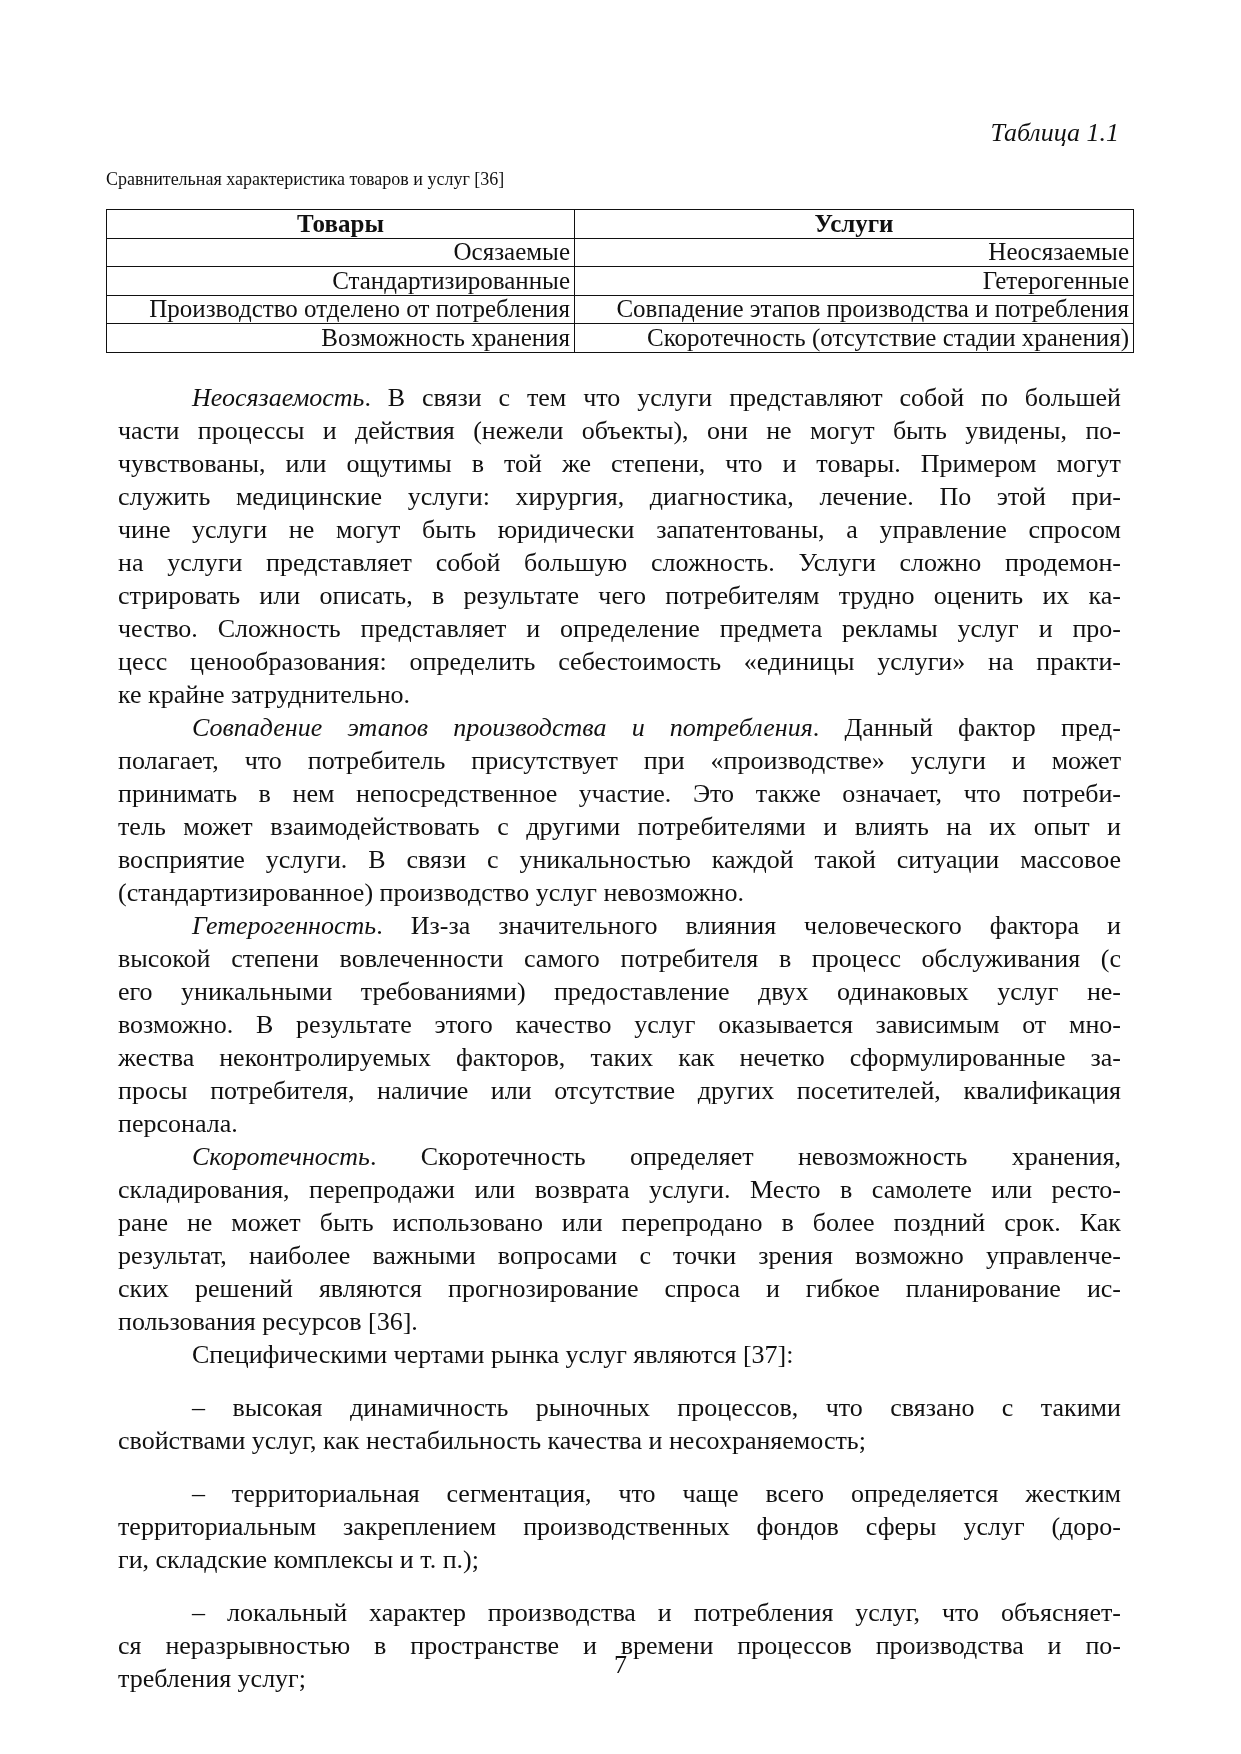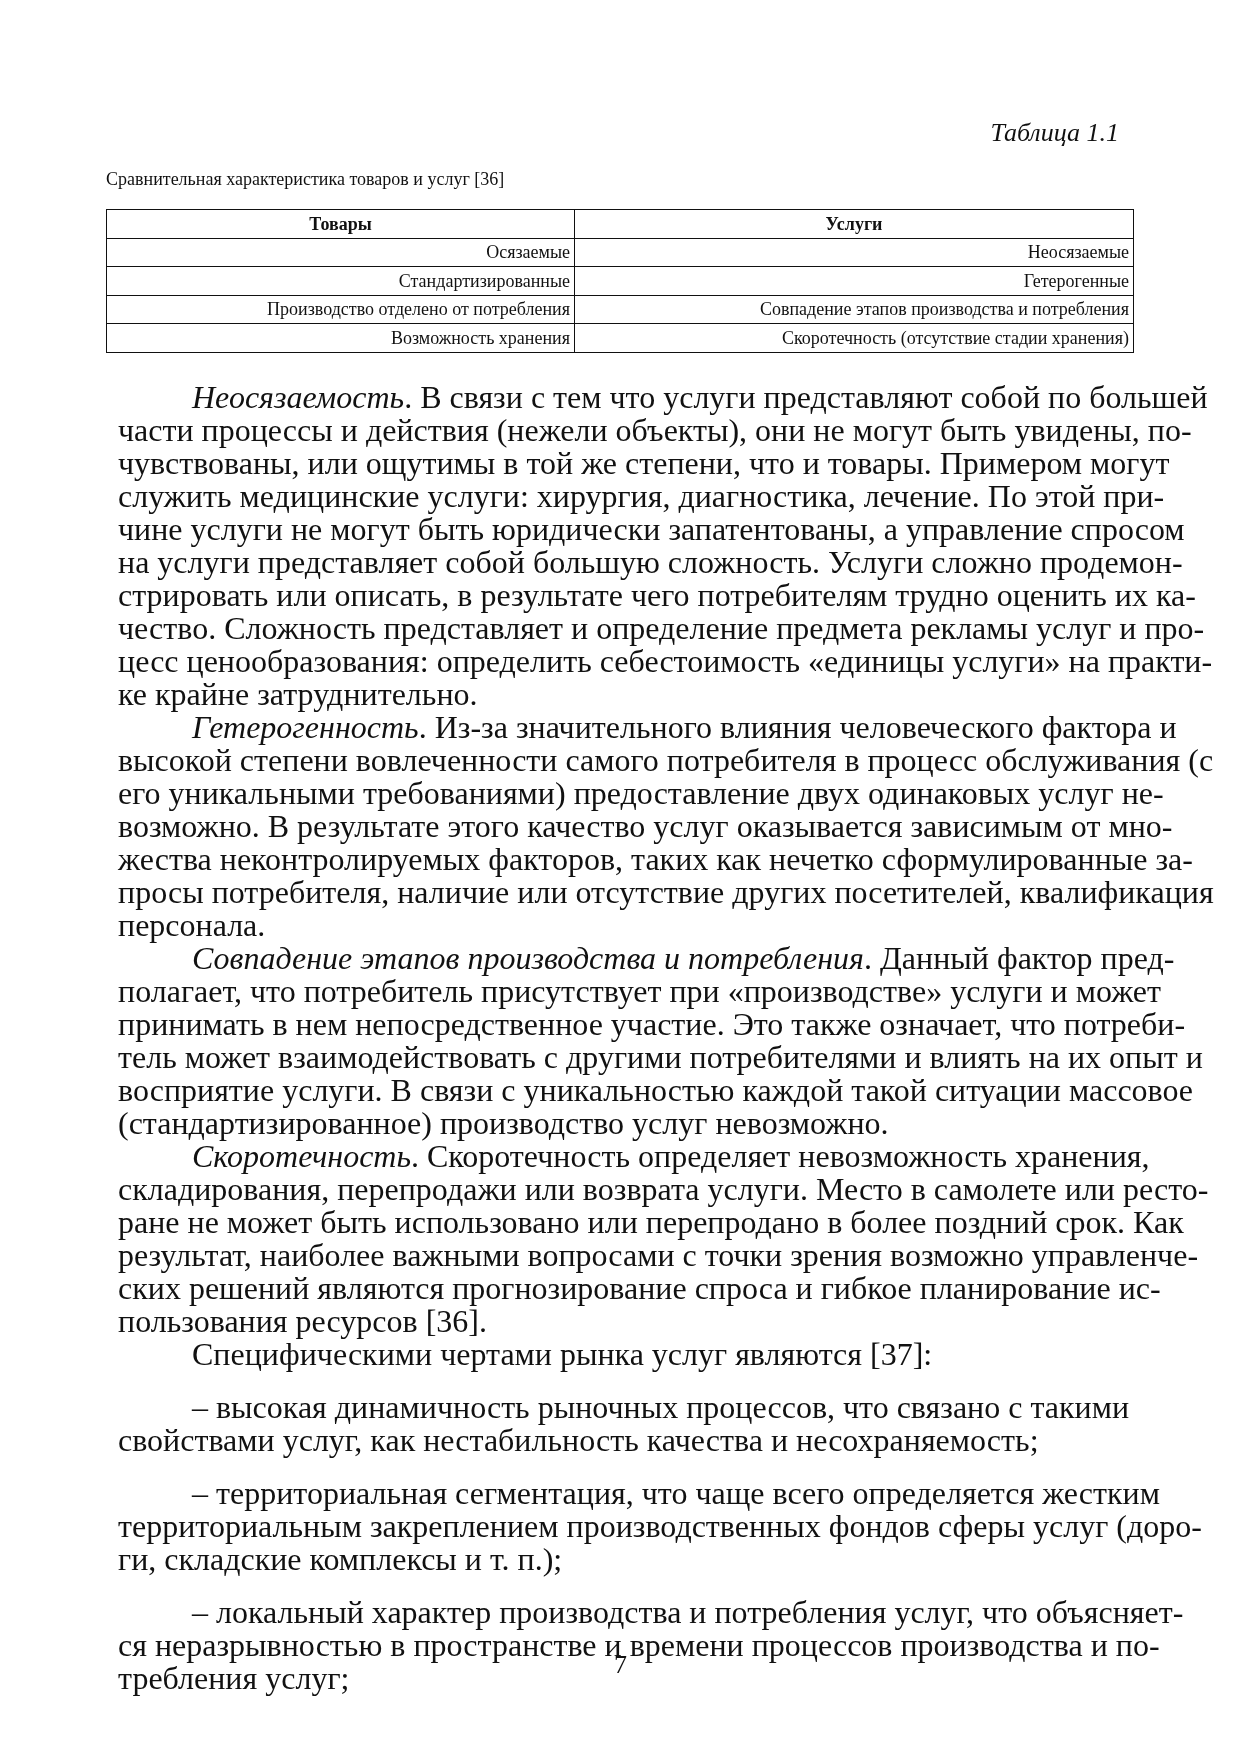--- a/index.html
+++ b/index.html
@@ -11,31 +11,31 @@
       position: absolute; top: 118px; right: 122px;
       font-size: 26px; font-style: italic; line-height: 30px;
     }
     .table-caption {
       position: absolute; top: 164px; left: 106px; width: 1027px;
       text-align: left; font-size: 18px; line-height: 30px;
     }
     table.cmp {
       position: absolute; top: 209px; left: 106px; width: 1028px;
       border-collapse: collapse; table-layout: fixed;
-      font-size: 18px;
+      font-size: 25px;
     }
     table.cmp th, table.cmp td {
       border: 1.5px solid #111; padding: 0 4px; height: 27.5px; line-height: 26px;
       white-space: nowrap; overflow: hidden; text-align: right; font-weight: normal;
     }
     table.cmp th { text-align: center; font-weight: bold; }
     table.cmp col.c1 { width: 468px; }
     .body-text {
       position: absolute; top: 381px; left: 118px; width: 1003px;
-      font-size: 32px;
+      font-size: 26px;
     }
     .line {
       height: 33px; line-height: 33px; white-space: nowrap;
       text-align: justify; text-align-last: justify;
     }
     .line.last { text-align-last: left; }
     .line.indent { padding-left: 74px; }
     .line.gap { margin-top: 20px; }
     .line em { font-style: italic; }
     .page-number {
@@ -89,36 +89,36 @@
     <div class="line">служить медицинские услуги: хирургия, диагностика, лечение. По этой при-</div>
     <div class="line">чине услуги не могут быть юридически запатентованы, а управление спросом</div>
     <div class="line">на услуги представляет собой большую сложность. Услуги сложно продемон-</div>
     <div class="line">стрировать или описать, в результате чего потребителям трудно оценить их ка-</div>
     <div class="line">чество. Сложность представляет и определение предмета рекламы услуг и про-</div>
     <div class="line">цесс ценообразования: определить себестоимость «единицы услуги» на практи-</div>
     <div class="line last">ке крайне затруднительно.</div>
   </div>
 
   <div>
+    <div class="line indent"><em>Совпадение этапов производства и потребления</em><span>. Данный фактор пред-</span></div>
+    <div class="line">полагает, что потребитель присутствует при «производстве» услуги и может</div>
+    <div class="line">принимать в нем непосредственное участие. Это также означает, что потреби-</div>
+    <div class="line">тель может взаимодействовать с другими потребителями и влиять на их опыт и</div>
+    <div class="line">восприятие услуги. В связи с уникальностью каждой такой ситуации массовое</div>
+    <div class="line last">(стандартизированное) производство услуг невозможно.</div>
+  </div>
+
+  <div>
     <div class="line indent"><em>Гетерогенность</em><span>. Из-за значительного влияния человеческого фактора и</span></div>
     <div class="line">высокой степени вовлеченности самого потребителя в процесс обслуживания (с</div>
     <div class="line">его уникальными требованиями) предоставление двух одинаковых услуг не-</div>
     <div class="line">возможно. В результате этого качество услуг оказывается зависимым от мно-</div>
     <div class="line">жества неконтролируемых факторов, таких как нечетко сформулированные за-</div>
     <div class="line">просы потребителя, наличие или отсутствие других посетителей, квалификация</div>
     <div class="line last">персонала.</div>
-  </div>
-
-  <div>
-    <div class="line indent"><em>Совпадение этапов производства и потребления</em><span>. Данный фактор пред-</span></div>
-    <div class="line">полагает, что потребитель присутствует при «производстве» услуги и может</div>
-    <div class="line">принимать в нем непосредственное участие. Это также означает, что потреби-</div>
-    <div class="line">тель может взаимодействовать с другими потребителями и влиять на их опыт и</div>
-    <div class="line">восприятие услуги. В связи с уникальностью каждой такой ситуации массовое</div>
-    <div class="line last">(стандартизированное) производство услуг невозможно.</div>
   </div>
 
   <div>
     <div class="line indent"><em>Скоротечность</em><span>. Скоротечность определяет невозможность хранения,</span></div>
     <div class="line">складирования, перепродажи или возврата услуги. Место в самолете или ресто-</div>
     <div class="line">ране не может быть использовано или перепродано в более поздний срок. Как</div>
     <div class="line">результат, наиболее важными вопросами с точки зрения возможно управленче-</div>
     <div class="line">ских решений являются прогнозирование спроса и гибкое планирование ис-</div>
     <div class="line last">пользования ресурсов [36].</div>
   </div>

